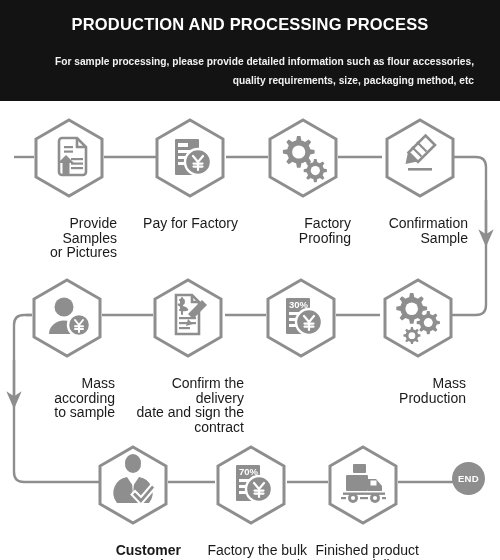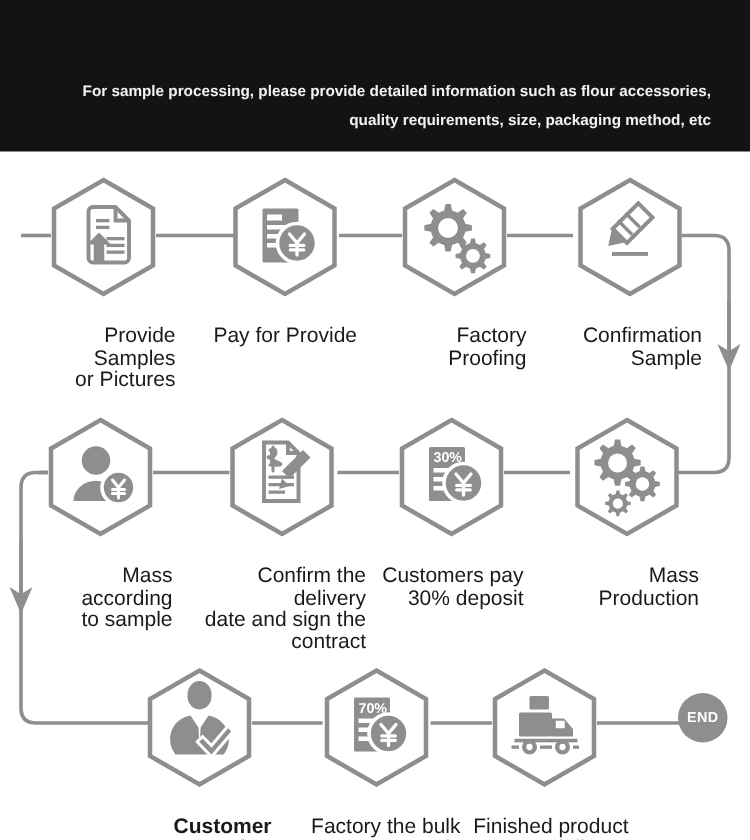--- a/index.html
+++ b/index.html
@@ -93,20 +93,21 @@
     justify-content: center;
     text-align: center;
   }
 </style>
 </head>
 <body>
 
 <div id="page">
 
   <div id="header">
+    <div id="header-title">PRODUCTION AND PROCESSING PROCESS</div>
     <div id="header-subtitle">For sample processing, please provide detailed information such as flour accessories, quality requirements, size, packaging method, etc</div>
   </div>
 
   <svg id="flow-lines" viewBox="0 0 500 560" width="500" height="560">
     <defs>
       <marker id="arrow" markerWidth="9" markerHeight="9" refX="4.2" refY="4" orient="auto">
         <path d="M0.6,0.8 L8,4 L0.6,7.2 L2.6,4 Z" fill="#8e8e8e"></path>
       </marker>
     </defs>
     <g stroke="#8e8e8e" stroke-width="2.4" fill="none" stroke-linecap="butt">
@@ -167,21 +168,21 @@
           <circle cx="44" cy="44" r="13" fill="#8e8e8e" stroke="#ffffff" stroke-width="2.4"></circle>
           <g stroke="#ffffff" stroke-width="2.2" fill="none" stroke-linecap="round">
             <path d="M39,38 l5,6 l5,-6"></path>
             <path d="M44,44 v8"></path>
             <path d="M39.5,45.6 h9"></path>
             <path d="M39.5,48.6 h9"></path>
           </g>
         </g>
       </svg>
     </div>
-    <div class="node-label">Pay for Provide</div>
+    <div class="node-label">Pay for Factory</div>
   </div>
 
   <div class="node" style="left:255px; top:118px;">
     <div class="hex-wrap">
       <svg width="72" height="80" viewBox="0 0 72 80">
         <polygon points="36,2 69,21 69,59 36,78 3,59 3,21" fill="#ffffff" stroke="#8e8e8e" stroke-width="3"></polygon>
         <g fill="#8e8e8e">
           <path d="M30,18 l3.5,0 l0.9,4.4 a12,12 0 0 1 3.6,1.5 l3.7,-2.5 l2.5,2.5 l-2.5,3.7 a12,12 0 0 1 1.5,3.6 l4.4,0.9 l0,3.5 l-4.4,0.9 a12,12 0 0 1 -1.5,3.6 l2.5,3.7 l-2.5,2.5 l-3.7,-2.5 a12,12 0 0 1 -3.6,1.5 l-0.9,4.4 l-3.5,0 l-0.9,-4.4 a12,12 0 0 1 -3.6,-1.5 l-3.7,2.5 l-2.5,-2.5 l2.5,-3.7 a12,12 0 0 1 -1.5,-3.6 l-4.4,-0.9 l0,-3.5 l4.4,-0.9 a12,12 0 0 1 1.5,-3.6 l-2.5,-3.7 l2.5,-2.5 l3.7,2.5 a12,12 0 0 1 3.6,-1.5 z"></path>
           <circle cx="31.7" cy="34" r="6.6" fill="#ffffff"></circle>
           <path d="M47,41 l2.6,0 l0.7,3.2 a9,9 0 0 1 2.6,1.1 l2.7,-1.8 l1.8,1.8 l-1.8,2.7 a9,9 0 0 1 1.1,2.6 l3.2,0.7 l0,2.6 l-3.2,0.7 a9,9 0 0 1 -1.1,2.6 l1.8,2.7 l-1.8,1.8 l-2.7,-1.8 a9,9 0 0 1 -2.6,1.1 l-0.7,3.2 l-2.6,0 l-0.7,-3.2 a9,9 0 0 1 -2.6,-1.1 l-2.7,1.8 l-1.8,-1.8 l1.8,-2.7 a9,9 0 0 1 -1.1,-2.6 l-3.2,-0.7 l0,-2.6 l3.2,-0.7 a9,9 0 0 1 1.1,-2.6 l-1.8,-2.7 l1.8,-1.8 l2.7,1.8 a9,9 0 0 1 2.6,-1.1 z"></path>
@@ -267,22 +268,20 @@
           <circle cx="44" cy="44" r="13" fill="#8e8e8e" stroke="#ffffff" stroke-width="2.4"></circle>
           <g stroke="#ffffff" stroke-width="2.2" fill="none" stroke-linecap="round">
             <path d="M39,38 l5,6 l5,-6"></path>
             <path d="M44,44 v8"></path>
             <path d="M39.5,45.6 h9"></path>
             <path d="M39.5,48.6 h9"></path>
           </g>
         </g>
       </svg>
     </div>
-    <div class="node-label">Customers pay
-30% deposit</div>
   </div>
 
   <div class="node" style="left:370px; top:278px;">
     <div class="hex-wrap">
       <svg width="72" height="80" viewBox="0 0 72 80">
         <polygon points="36,2 69,21 69,59 36,78 3,59 3,21" fill="#ffffff" stroke="#8e8e8e" stroke-width="3"></polygon>
         <g fill="#8e8e8e">
           <path d="M28,15 l3.4,0 l0.9,4.3 a11.5,11.5 0 0 1 3.5,1.45 l3.6,-2.45 l2.4,2.4 l-2.45,3.6 a11.5,11.5 0 0 1 1.45,3.5 l4.3,0.9 l0,3.4 l-4.3,0.9 a11.5,11.5 0 0 1 -1.45,3.5 l2.45,3.6 l-2.4,2.4 l-3.6,-2.45 a11.5,11.5 0 0 1 -3.5,1.45 l-0.9,4.3 l-3.4,0 l-0.9,-4.3 a11.5,11.5 0 0 1 -3.5,-1.45 l-3.6,2.45 l-2.4,-2.4 l2.45,-3.6 a11.5,11.5 0 0 1 -1.45,-3.5 l-4.3,-0.9 l0,-3.4 l4.3,-0.9 a11.5,11.5 0 0 1 1.45,-3.5 l-2.45,-3.6 l2.4,-2.4 l3.6,2.45 a11.5,11.5 0 0 1 3.5,-1.45 z"></path>
           <circle cx="29.7" cy="30.7" r="6.3" fill="#ffffff"></circle>
           <path d="M45,33 l2.6,0 l0.7,3.2 a9,9 0 0 1 2.6,1.1 l2.7,-1.8 l1.8,1.8 l-1.8,2.7 a9,9 0 0 1 1.1,2.6 l3.2,0.7 l0,2.6 l-3.2,0.7 a9,9 0 0 1 -1.1,2.6 l1.8,2.7 l-1.8,1.8 l-2.7,-1.8 a9,9 0 0 1 -2.6,1.1 l-0.7,3.2 l-2.6,0 l-0.7,-3.2 a9,9 0 0 1 -2.6,-1.1 l-2.7,1.8 l-1.8,-1.8 l1.8,-2.7 a9,9 0 0 1 -1.1,-2.6 l-3.2,-0.7 l0,-2.6 l3.2,-0.7 a9,9 0 0 1 1.1,-2.6 l-1.8,-2.7 l1.8,-1.8 l2.7,1.8 a9,9 0 0 1 2.6,-1.1 z"></path>

